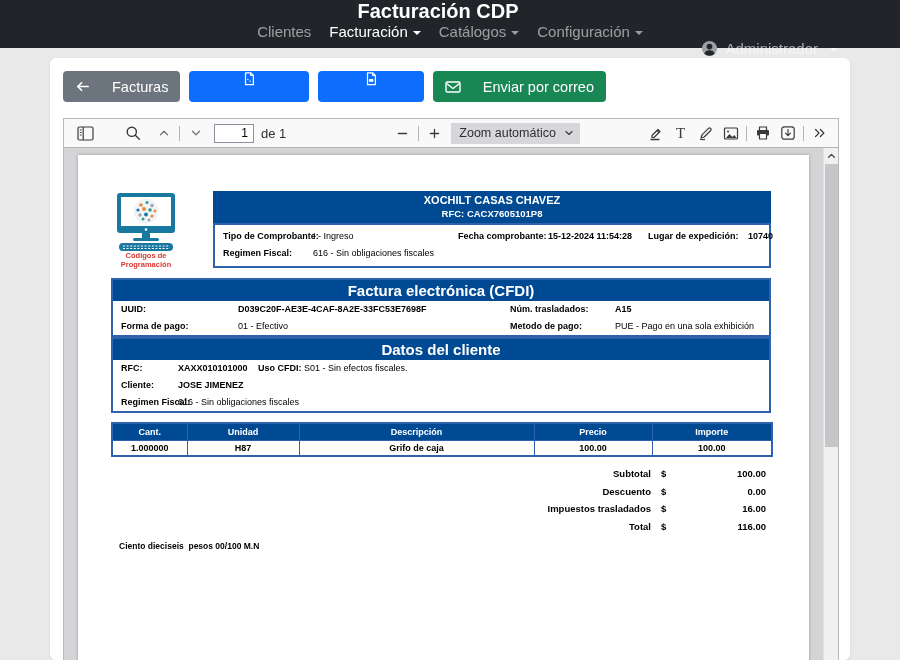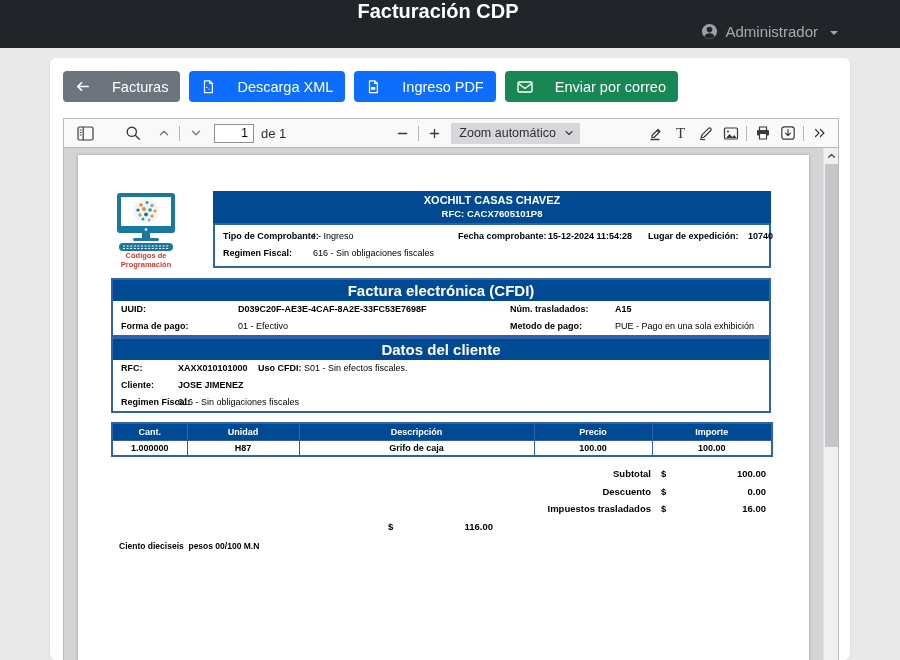--- a/index.html
+++ b/index.html
@@ -16,21 +16,21 @@
   .nav-links { display:flex; gap:18px; margin:0; padding:0; list-style:none; font-size:15px; }
   .nav-link { color:rgba(255,255,255,.55); display:flex; align-items:center; cursor:pointer; }
   .nav-link.active { color:#fff; }
   .caret { width:0; height:0; border-top:4px solid currentColor; border-left:4px solid transparent; border-right:4px solid transparent; margin-left:5px; margin-top:3px; }
   .nav-user { margin-left:auto; display:flex; align-items:center; gap:7px; color:rgba(255,255,255,.6); font-size:15px; cursor:pointer; }
   
   .card { width:800px; height:602px; margin:10px auto 0; background:#fff; border-radius:6px; padding:13px 11px 0 13px; overflow:hidden; box-shadow:0 1px 3px rgba(0,0,0,.07); }
   .actions { display:flex; gap:9px; }
   .btn { display:inline-flex; align-items:center; gap:22px; height:31px; padding:0 12px; border:none; border-radius:4px; color:#fff; font-size:14.5px; font-family:inherit; cursor:pointer; }
   .btn-gray  { background:#6c757d; }
-  .btn-blue  { background:#0d6efd; }
+  .btn-blue  { background:#0d6efd;flex-direction:column; }
   .btn-green { background:#198754; }
   
   .viewer { position:relative; margin-top:16px; width:776px; height:544px; border:1px solid #b9b9b9; background:#d4d4d7; }
   .pdf-toolbar { height:29px; background:#f9f9fa; border-bottom:1px solid #b5b5b7; display:flex; align-items:center; padding:0 6px 0 9px; color:#2f2f33; }
   .tbtn { width:25px; height:25px; display:flex; align-items:center; justify-content:center; cursor:pointer; flex:none; }
   .tb-divider { width:1px; height:15px; background:#b5b5b7; margin:0 3px; flex:none; }
   .page-input { width:40px; height:19px; border:1px solid #8f8f9d; background:#fff; text-align:right; font-size:12px; padding:0 5px; font-family:inherit; margin-left:6px; }
   .page-of { font-size:13px; margin-left:7px; white-space:nowrap;text-align:center; }
   .mid-gap { width:104px; flex:none; }
   .zoom-select { position:relative; height:21px; min-width:113px; background:#d7d7db; display:flex; align-items:center; font-size:12.5px; padding:0 24px 0 8px; margin-left:4px; cursor:pointer; white-space:nowrap; }
@@ -73,20 +73,37 @@
   .t-val { width:85px; text-align:right; flex:none; }
   .words { left:41px; top:386px; font-size:8.5px; font-weight:bold; white-space:pre; }
   svg { display:block; }
 </style>
 </head>
 <body>
 
 <nav class="navbar">
   <div class="nav-inner">
     <span class="brand">Facturación CDP</span>
+    <ul class="nav-links">
+      <li class="nav-link">
+        <span>Clientes</span>
+      </li>
+      <li class="nav-link active">
+        <span>Facturación</span>
+        <span class="caret"></span>
+      </li>
+      <li class="nav-link">
+        <span>Catálogos</span>
+        <span class="caret"></span>
+      </li>
+      <li class="nav-link">
+        <span>Configuración</span>
+        <span class="caret"></span>
+      </li>
+    </ul>
     <div class="nav-user">
       <span>
         <svg width="17" height="17" viewBox="0 0 18 18">
           <circle cx="9" cy="9" r="8" fill="#9aa0a6"></circle>
           <circle cx="9" cy="7" r="3" fill="#212529"></circle>
           <path d="M3.5 14.5c1-2.6 3.2-3.6 5.5-3.6s4.5 1 5.5 3.6a8 8 0 0 1-11 0z" fill="#212529"></path>
         </svg>
       </span>
       <span>Administrador</span>
       <span class="caret"></span>
@@ -368,20 +385,21 @@
               <span class="t-label">Descuento</span>
               <span class="t-cur">$</span>
               <span class="t-val">0.00</span>
             </div>
             <div class="trow">
               <span class="t-label">Impuestos trasladados</span>
               <span class="t-cur">$</span>
               <span class="t-val">16.00</span>
             </div>
             <div class="trow">
+              <span class="t-label">Total</span>
               <span class="t-cur">$</span>
               <span class="t-val">116.00</span>
             </div>
           </div>
 
           <div class="d-abs words">Ciento dieciseis  pesos 00/100 M.N</div>
 
         </div>
       </div>
 

